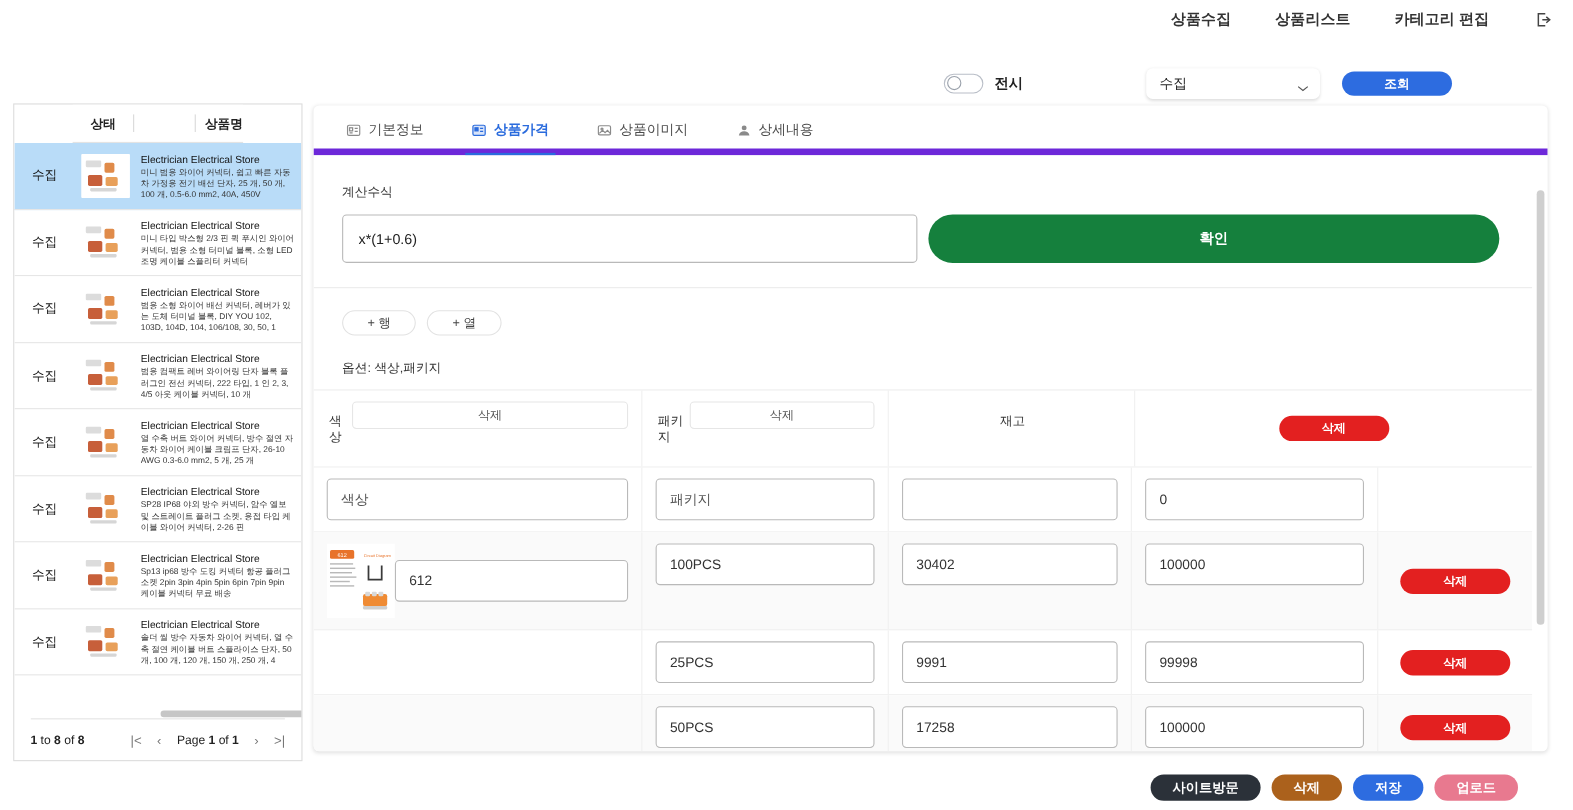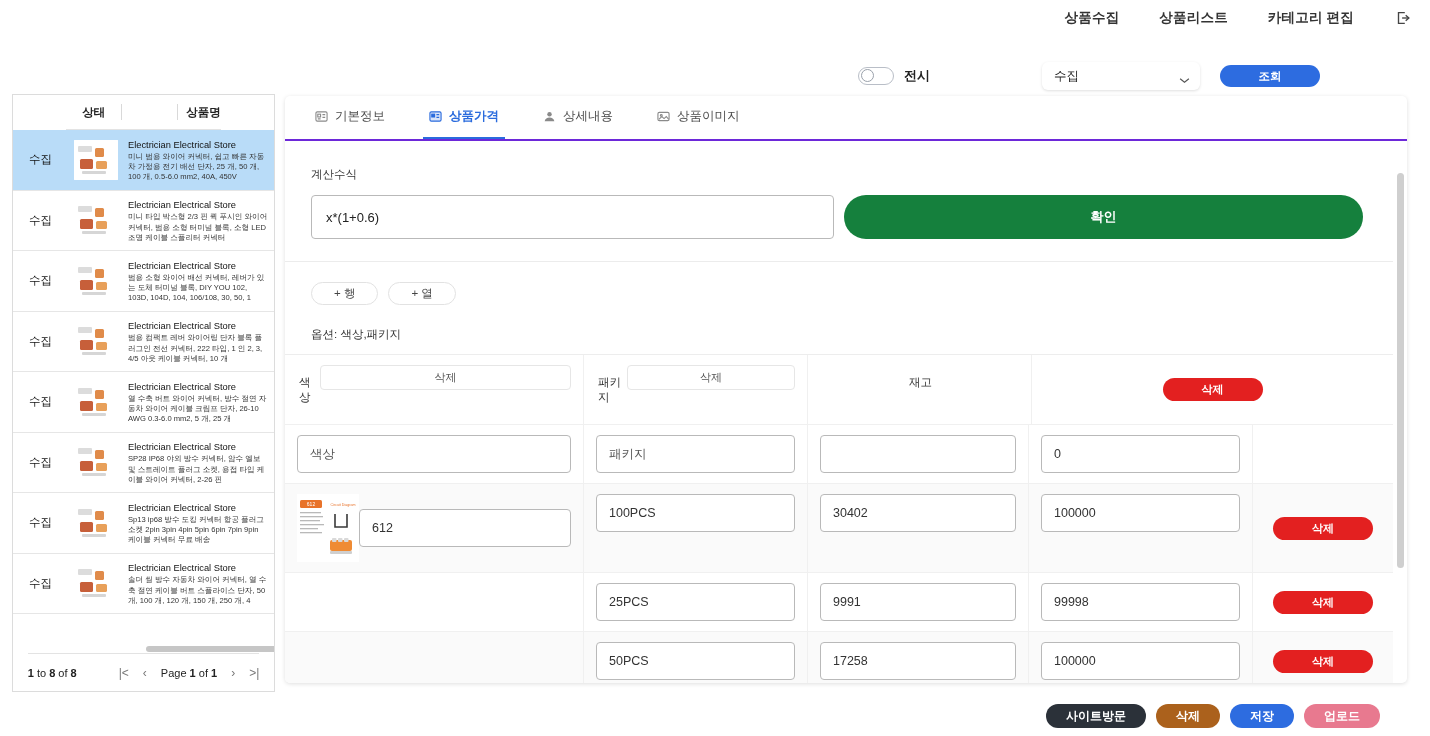--- a/index.html
+++ b/index.html
@@ -112,22 +112,22 @@
   .pg-text { font-size: 11px; color: #222; }
   .pg-text b { font-weight: 700; }
 
   
   .main {
     position: absolute; left: 285px; top: 96px; width: 1122px; height: 587px;
     background: #fff; border-radius: 5px; box-shadow: 0 1px 4px rgba(0,0,0,.13);
     overflow: hidden;
   }
   .tabs {
-    display: flex; align-items: flex-end; gap: 0; height: 45px;
-    border-bottom: 2px solid #6d28d9; padding-left: 8px;
+    display: flex; align-items: flex-start; gap: 0; height: 45px;
+    border-bottom: 6px solid #6d28d9; padding-left: 8px;
   }
   .tab {
     display: flex; align-items: center; gap: 7px; height: 45px; padding: 0 22px;
     font-size: 12.5px; color: #4b4b4b; cursor: pointer; position: relative; font-weight: 500;
   }
   .tab.active { color: #2a6bdd; font-weight: 700; }
   .tab.active::after {
     content: ""; position: absolute; left: 16px; right: 16px; bottom: 0;
     height: 2px; background: #2a6bdd;
   }
@@ -427,36 +427,36 @@
             <svg viewBox="0 0 14 14" width="13" height="13" fill="none" stroke="currentColor" stroke-width="1.2">
               <rect x="1" y="2" width="12" height="10" rx="1.5" fill="currentColor" fill-opacity=".18"></rect>
               <rect x="3" y="4.5" width="3" height="3" fill="currentColor"></rect>
               <path d="M8 5h3M8 8h3"></path>
             </svg>
           </span>
           <span>상품가격</span>
         </div>
         <div class="tab">
           <span class="tab-ico">
-            <svg viewBox="0 0 14 14" width="13" height="13" fill="currentColor">
-              <circle cx="7" cy="4.6" r="2.4"></circle>
-              <path d="M1.8 12c.5-2.7 2.6-4 5.2-4s4.7 1.3 5.2 4z"></path>
-            </svg>
-          </span>
-          <span>상세내용</span>
-        </div>
-        <div class="tab">
-          <span class="tab-ico">
             <svg viewBox="0 0 14 14" width="13" height="13" fill="none" stroke="currentColor" stroke-width="1.2">
               <rect x="1" y="2.5" width="12" height="9" rx="1.5"></rect>
               <circle cx="4.6" cy="5.8" r="1"></circle>
               <path d="M2 10l3.2-3 2.4 2.2L10 7l2.6 3"></path>
             </svg>
           </span>
           <span>상품이미지</span>
+        </div>
+        <div class="tab">
+          <span class="tab-ico">
+            <svg viewBox="0 0 14 14" width="13" height="13" fill="currentColor">
+              <circle cx="7" cy="4.6" r="2.4"></circle>
+              <path d="M1.8 12c.5-2.7 2.6-4 5.2-4s4.7 1.3 5.2 4z"></path>
+            </svg>
+          </span>
+          <span>상세내용</span>
         </div>
       </div>
 
     <div class="panel-body">
       <div class="scroll-area">
 
         <div class="section-formula">
           <div class="field-label">계산수식</div>
           <div class="formula-row">
             <input class="formula-input" type="text" value="x*(1+0.6)" style="">

